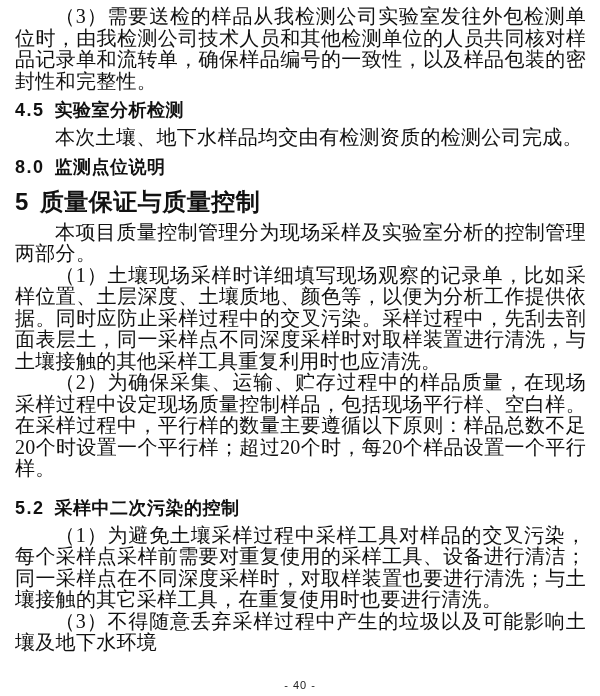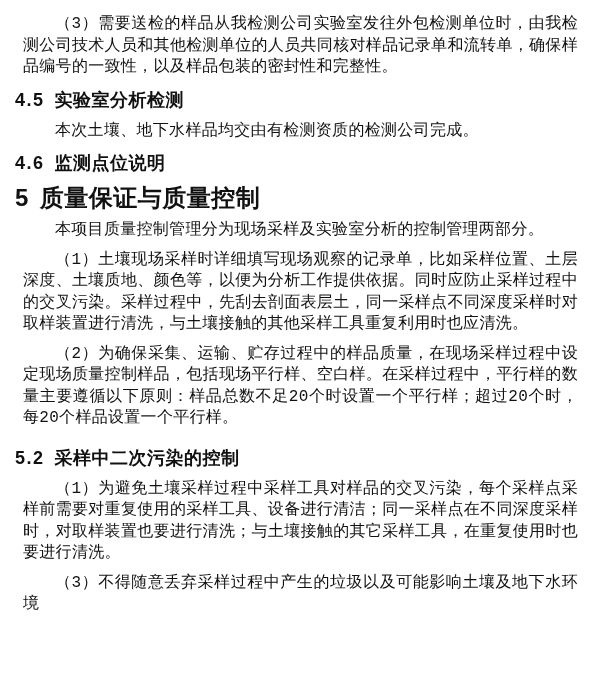--- a/index.html
+++ b/index.html
@@ -12,29 +12,28 @@
     width: 600px;
     height: 696px;
     box-sizing: border-box;
     background: #ffffff;
     color: #111111;
     padding: 6px 14px 0 15px;
     overflow: hidden;
     font-family: "Liberation Serif", "DejaVu Serif", serif;
   }
   .para {
-    font-size: 16px;
+    font-size: 20px;
     line-height: 21.5px;
-    margin: 8px;
+    margin: 0;
     text-align: justify;
     text-justify: inter-ideograph;
     text-indent: 2em;
     letter-spacing: 0.3px;
     word-break: break-all;
-    font-family: Liberation Mono, monospace;
   }
   .heading2 {
     font-family: "Liberation Sans", "DejaVu Sans", sans-serif;
     font-weight: bold;
     font-size: 18px;
     line-height: 26px;
     margin: 5px 0 4px 0;
     letter-spacing: 0.5px;
   }
   .heading1 {
@@ -71,21 +70,21 @@
 
   <p class="para">（3）需要送检的样品从我检测公司实验室发往外包检测单位时，由我检测公司技术人员和其他检测单位的人员共同核对样品记录单和流转单，确保样品编号的一致性，以及样品包装的密封性和完整性。</p>
 
   <div class="heading2">
     <span class="hnum">4.5</span><span>实验室分析检测</span>
   </div>
 
   <p class="para">本次土壤、地下水样品均交由有检测资质的检测公司完成。</p>
 
   <div class="heading2">
-    <span class="hnum">4.6</span><span>监测点位说明</span>
+    <span class="hnum">8.0</span><span>监测点位说明</span>
   </div>
 
 
   <div class="heading1">
     <span class="hnum">5</span><span>质量保证与质量控制</span>
   </div>
 
   <p class="para">本项目质量控制管理分为现场采样及实验室分析的控制管理两部分。</p>
 
 
@@ -95,14 +94,15 @@
 
   <div class="heading2 heading-extra-top">
     <span class="hnum">5.2</span><span>采样中二次污染的控制</span>
   </div>
 
   <p class="para">（1）为避免土壤采样过程中采样工具对样品的交叉污染，每个采样点采样前需要对重复使用的采样工具、设备进行清洁；同一采样点在不同深度采样时，对取样装置也要进行清洗；与土壤接触的其它采样工具，在重复使用时也要进行清洗。</p>
 
 
   <p class="para">（3）不得随意丢弃采样过程中产生的垃圾以及可能影响土壤及地下水环境</p>
 
+  <div class="footer">- 40 -</div>
 
 </div>
 
 </body></html>

